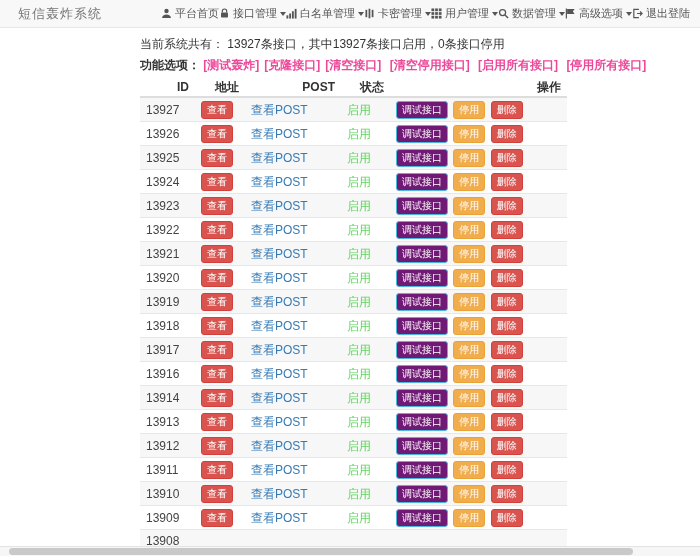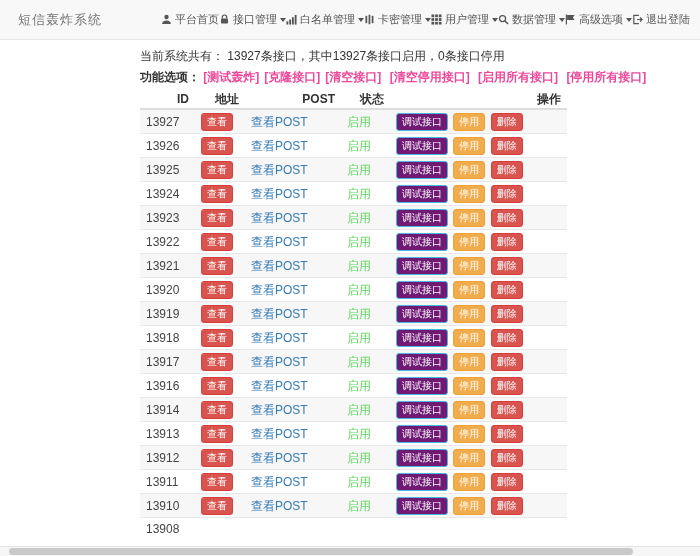--- a/index.html
+++ b/index.html
@@ -2,21 +2,21 @@
 <html><head>
 <meta charset="utf-8">
 <style>
   html,body{margin:0;padding:0}
   body{
     width:700px;height:556px;overflow:hidden;position:relative;
     background:#fff;font-family:"Liberation Sans","DejaVu Sans",sans-serif;
   }
   
   .navbar{
-    height:40px;background:#f8f8f8;border-bottom:1px solid #e7e7e7;
+    height:28px;background:#f8f8f8;border-bottom:1px solid #e7e7e7;
     display:flex;align-items:center;padding:0 10px 0 18px;box-sizing:border-box;
   }
   .brand{font-size:13px;color:#777;letter-spacing:1px;white-space:nowrap;cursor:pointer}
   .nav-list{list-style:none;display:flex;align-items:center;margin:0 0 0 auto;padding:0;}
   .nav-item{display:flex;align-items:center;font-size:11px;color:#555;cursor:pointer;white-space:nowrap;flex-shrink:0}
   .nav-icon{display:inline-flex;align-items:center;margin-right:3px;color:#555}
   .nav-icon svg{display:block}
   .caret{display:inline-block;width:0;height:0;border-left:3.5px solid transparent;
     border-right:3.5px solid transparent;border-top:4px solid #555;margin-left:3px}
   
@@ -392,20 +392,31 @@
     <td><button class="btn btn-danger">查看</button></td>
     <td><a class="post-link">查看POST</a></td>
     <td><span class="status-enabled">启用</span></td>
     <td class="cell-actions">
       <button class="btn btn-info">调试接口</button>
       <button class="btn btn-warning">停用</button>
       <button class="btn btn-danger">删除</button>
     </td>
   </tr>
 
+  <tr class="api-row">
+    <td class="cell-id">13909</td>
+    <td><button class="btn btn-danger">查看</button></td>
+    <td><a class="post-link">查看POST</a></td>
+    <td><span class="status-enabled">启用</span></td>
+    <td class="cell-actions">
+      <button class="btn btn-info">调试接口</button>
+      <button class="btn btn-warning">停用</button>
+      <button class="btn btn-danger">删除</button>
+    </td>
+  </tr>
 
   <tr class="api-row">
     <td class="cell-id">13908</td>
     <td></td>
     <td></td>
     <td></td>
     <td class="cell-actions">
       
       
       

